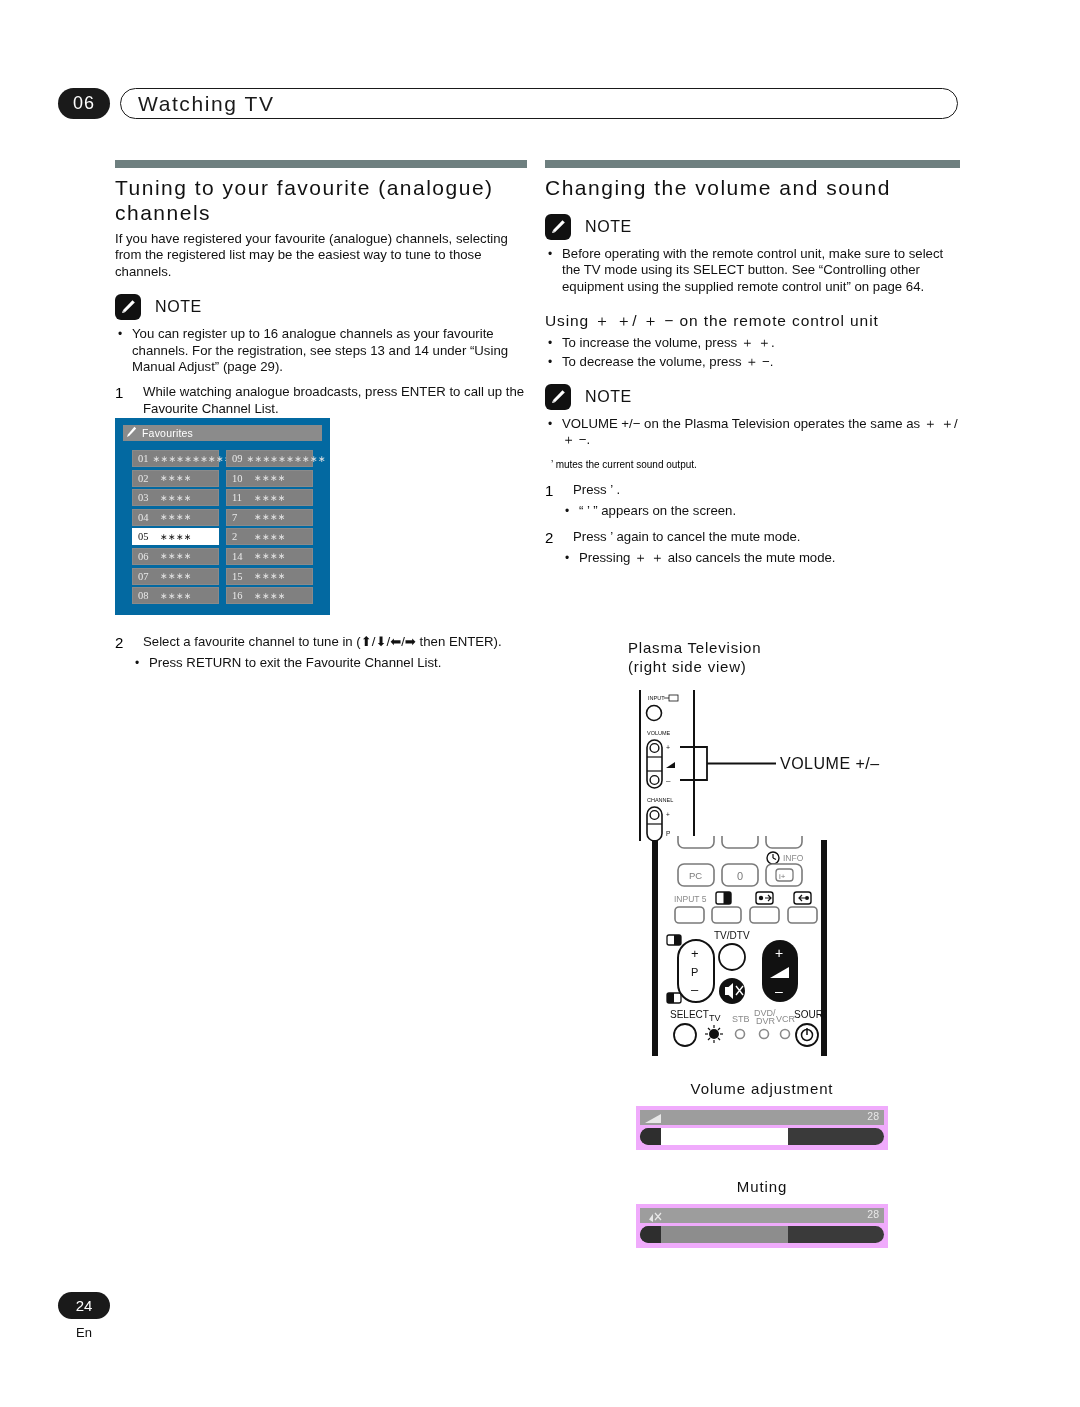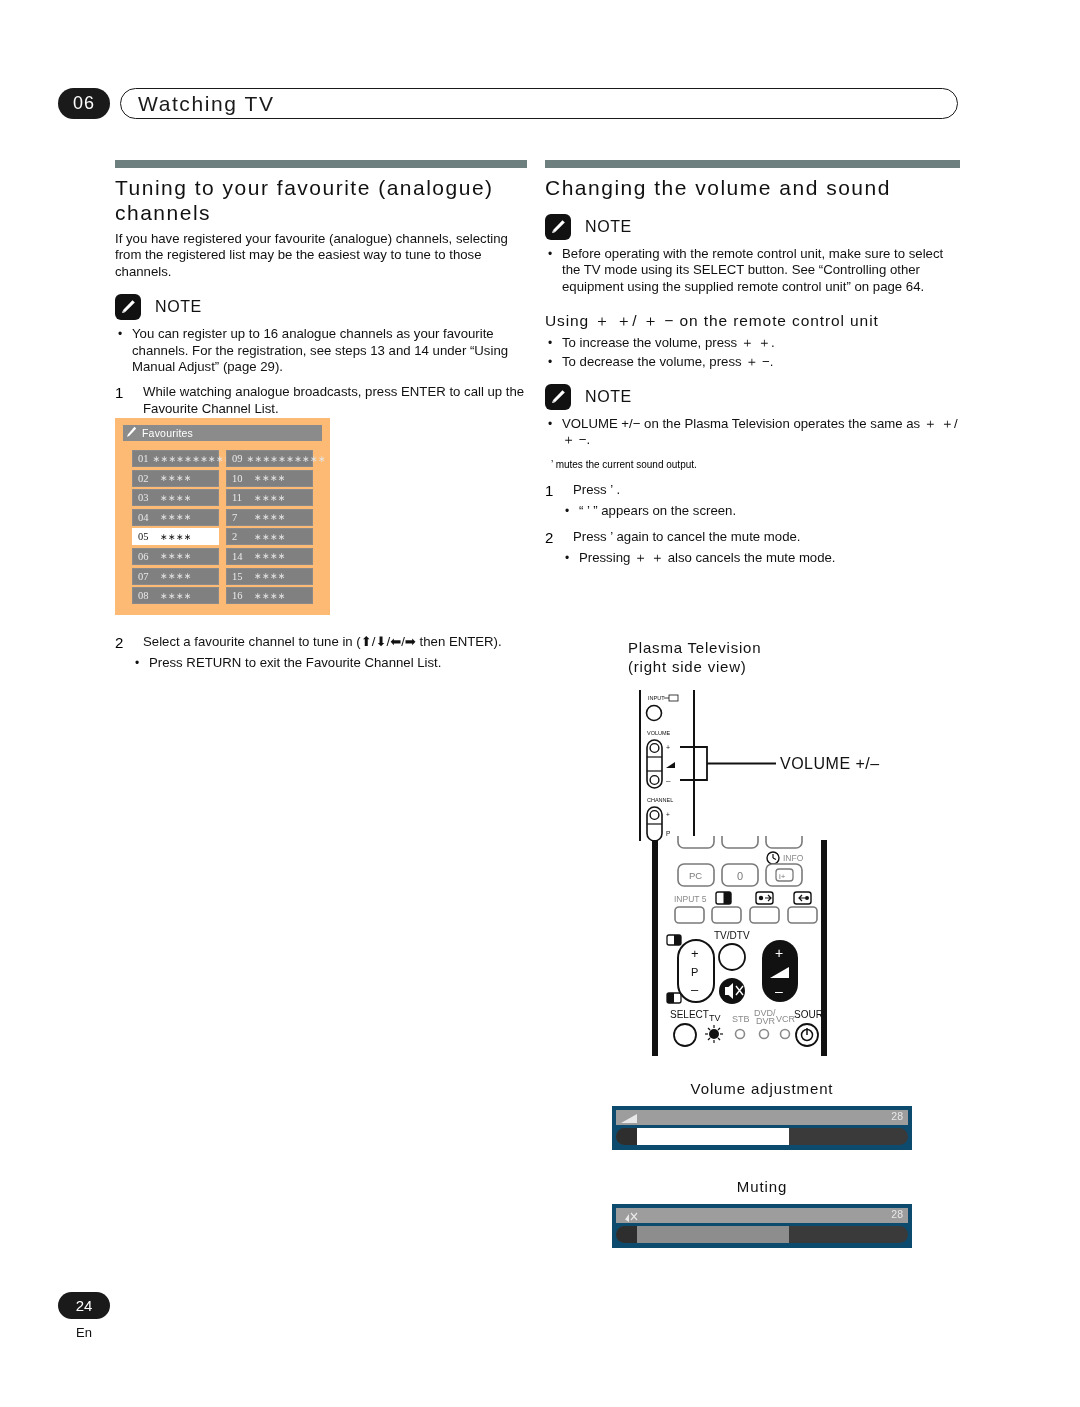--- a/index.html
+++ b/index.html
@@ -72,21 +72,21 @@
   
   h2.sub {
     font-size:15.5px; font-weight:400; letter-spacing:0.9px;
     margin:16px 0 3px 0; color:#111;
   }
   p.sub-body { font-size:10px; line-height:16.4px; margin:0 0 2px 6px; }
 
   
   .fav-wrap {
     position:absolute; left:115px; top:418px;
-    width:215px; height:197px; background:#fdba74;
+    width:215px; height:197px; background:#0369a1;
   }
   .fav-title {
     position:absolute; left:8px; top:7px; right:8px; height:16px;
     background:#8b8b8b; display:flex; align-items:center;
   }
   .fav-title .pen { margin:0 5px 0 3px; }
   .fav-title span.t { font-size:10.5px; color:#fff; letter-spacing:0.2px; }
   .fav-grid {
     position:absolute; left:17px; top:32px; width:182px;
     display:flex; gap:7px;
@@ -107,21 +107,21 @@
   
   .tv-block { position:absolute; left:628px; top:638px; width:290px; }
   .tv-caption { font-size:15px; line-height:19px; letter-spacing:0.8px; color:#111; }
   .tv-draw { position:relative; width:290px; height:160px; margin-top:10px; }
 
   .remote-block { position:absolute; left:652px; top:836px; }
 
   .osd-block { position:absolute; left:612px; top:1080px; width:300px; text-align:center; }
   .osd-cap { font-size:15px; letter-spacing:0.9px; color:#111; margin-bottom:9px; }
   .osd-bar {
-    width:300px; height:44px; background:#0c4a6e; margin:0 auto 0 auto;
+    width:252px; height:44px; background:#f0abfc; margin:0 auto 0 auto;
     padding:4px; position:relative;
   }
   .osd-top { height:15px; background:#9d9d9d; position:relative; }
   .osd-top .ico { position:absolute; left:4px; top:1px; }
   .osd-top .val {
     position:absolute; right:5px; top:0; font-size:10.5px; color:#e8e8e8;
   }
   .osd-track {
     height:17px; margin-top:3px; background:#3a3a3a; border-radius:9px;
     position:relative; overflow:hidden;

